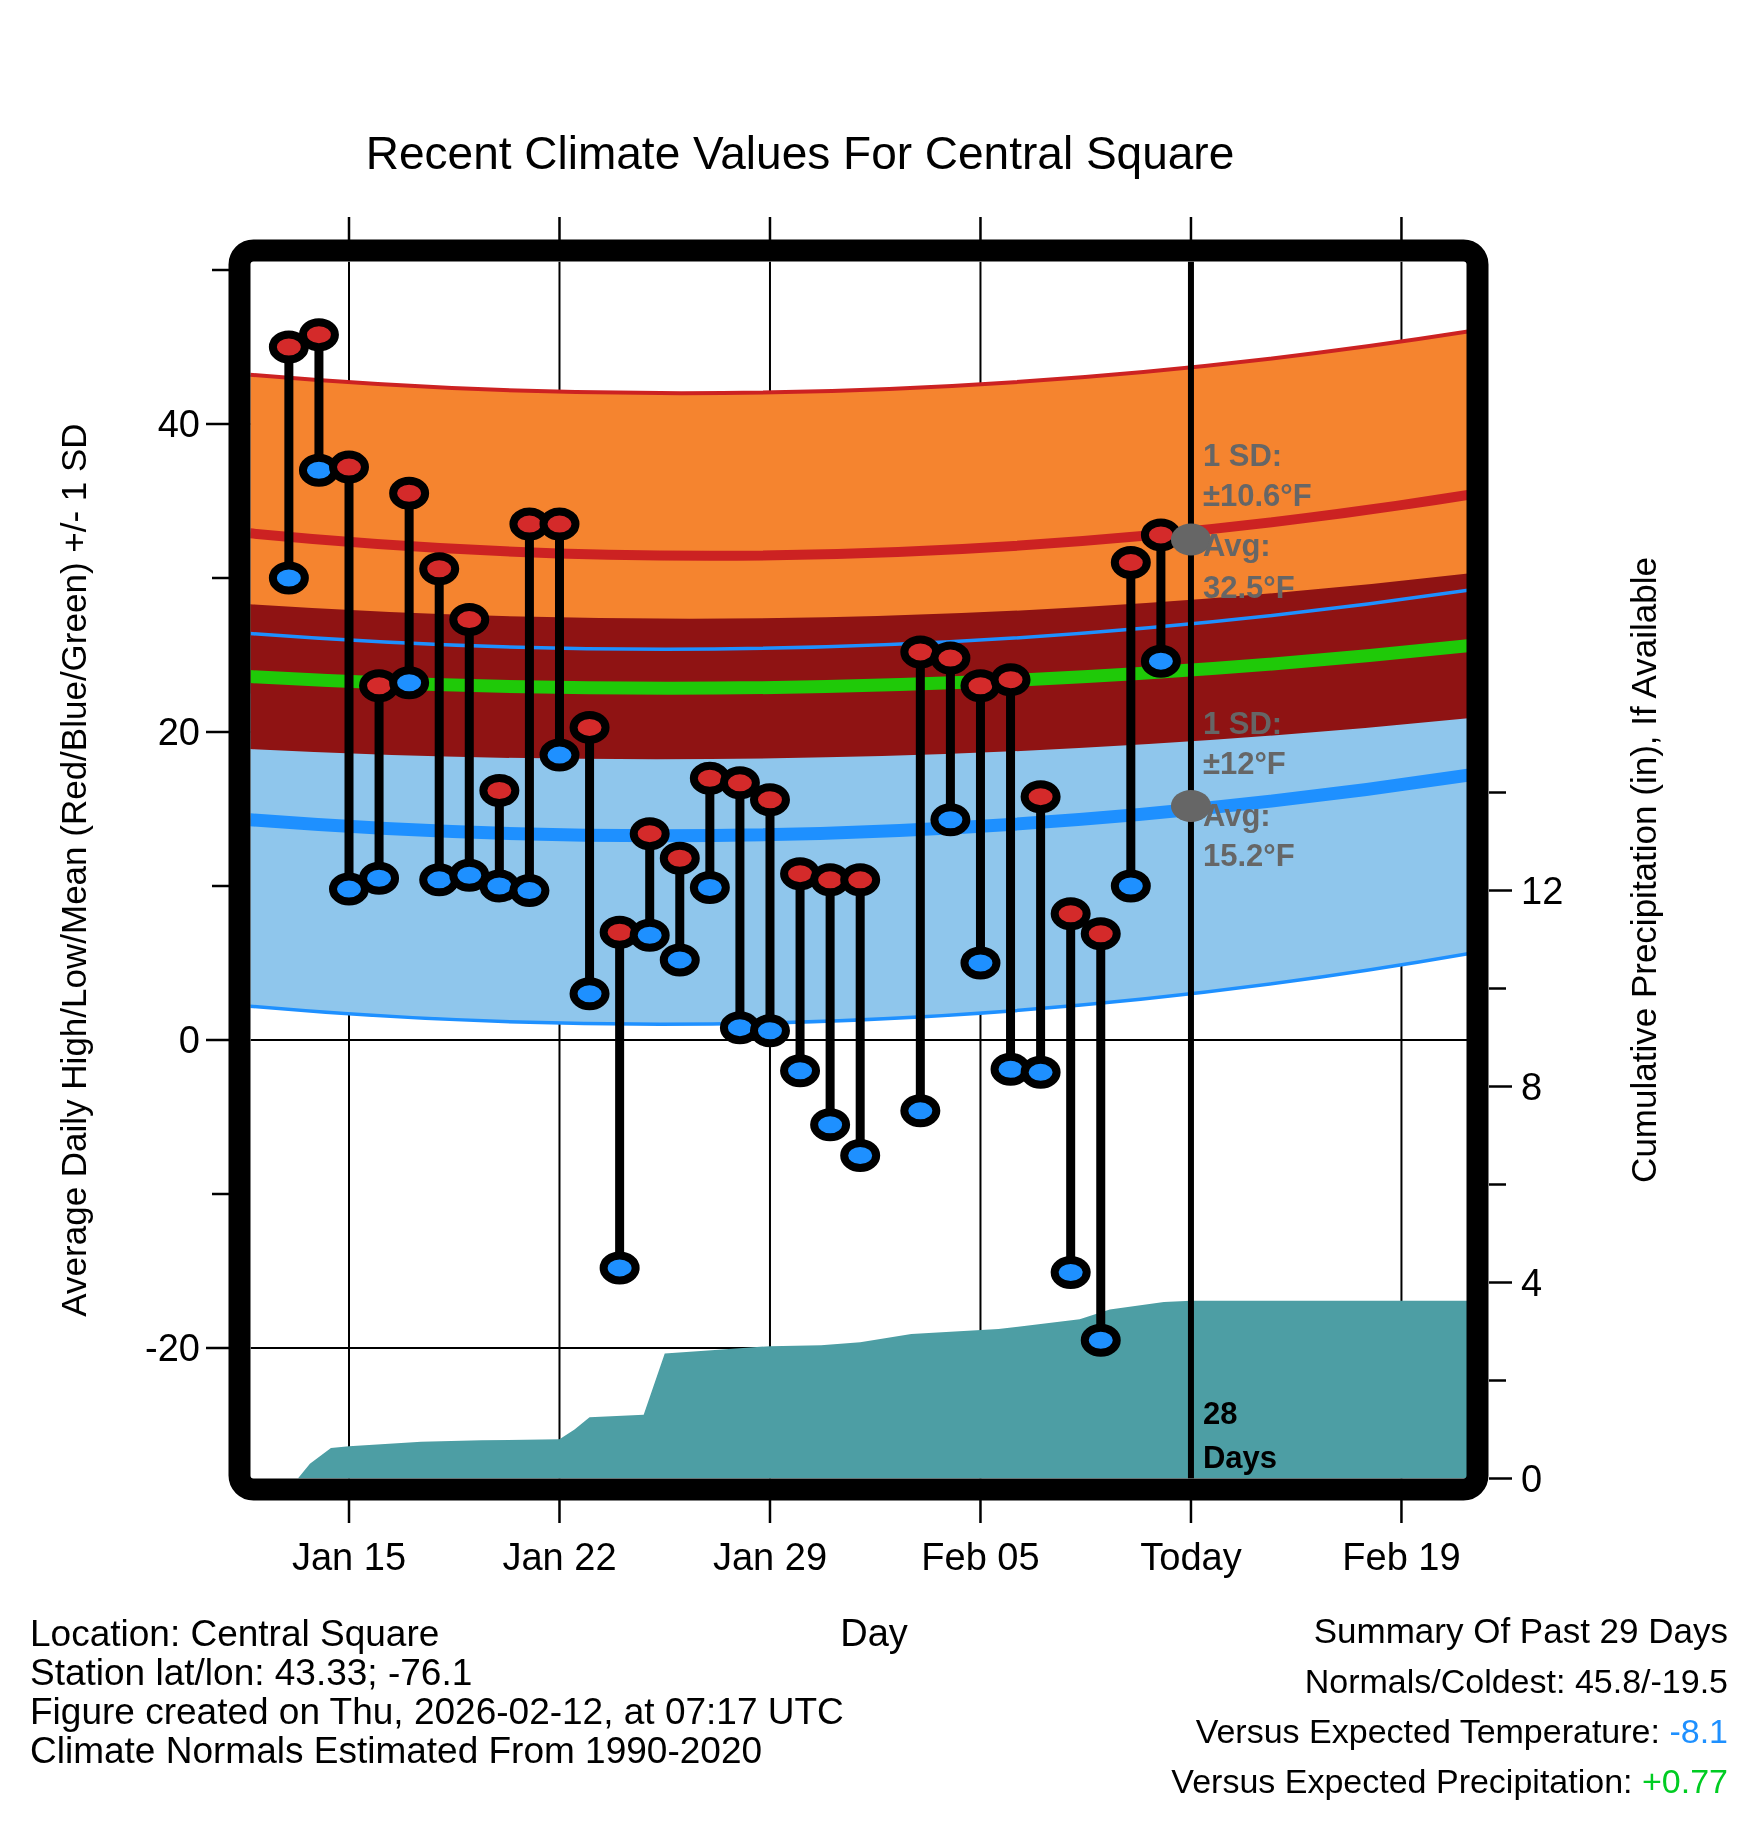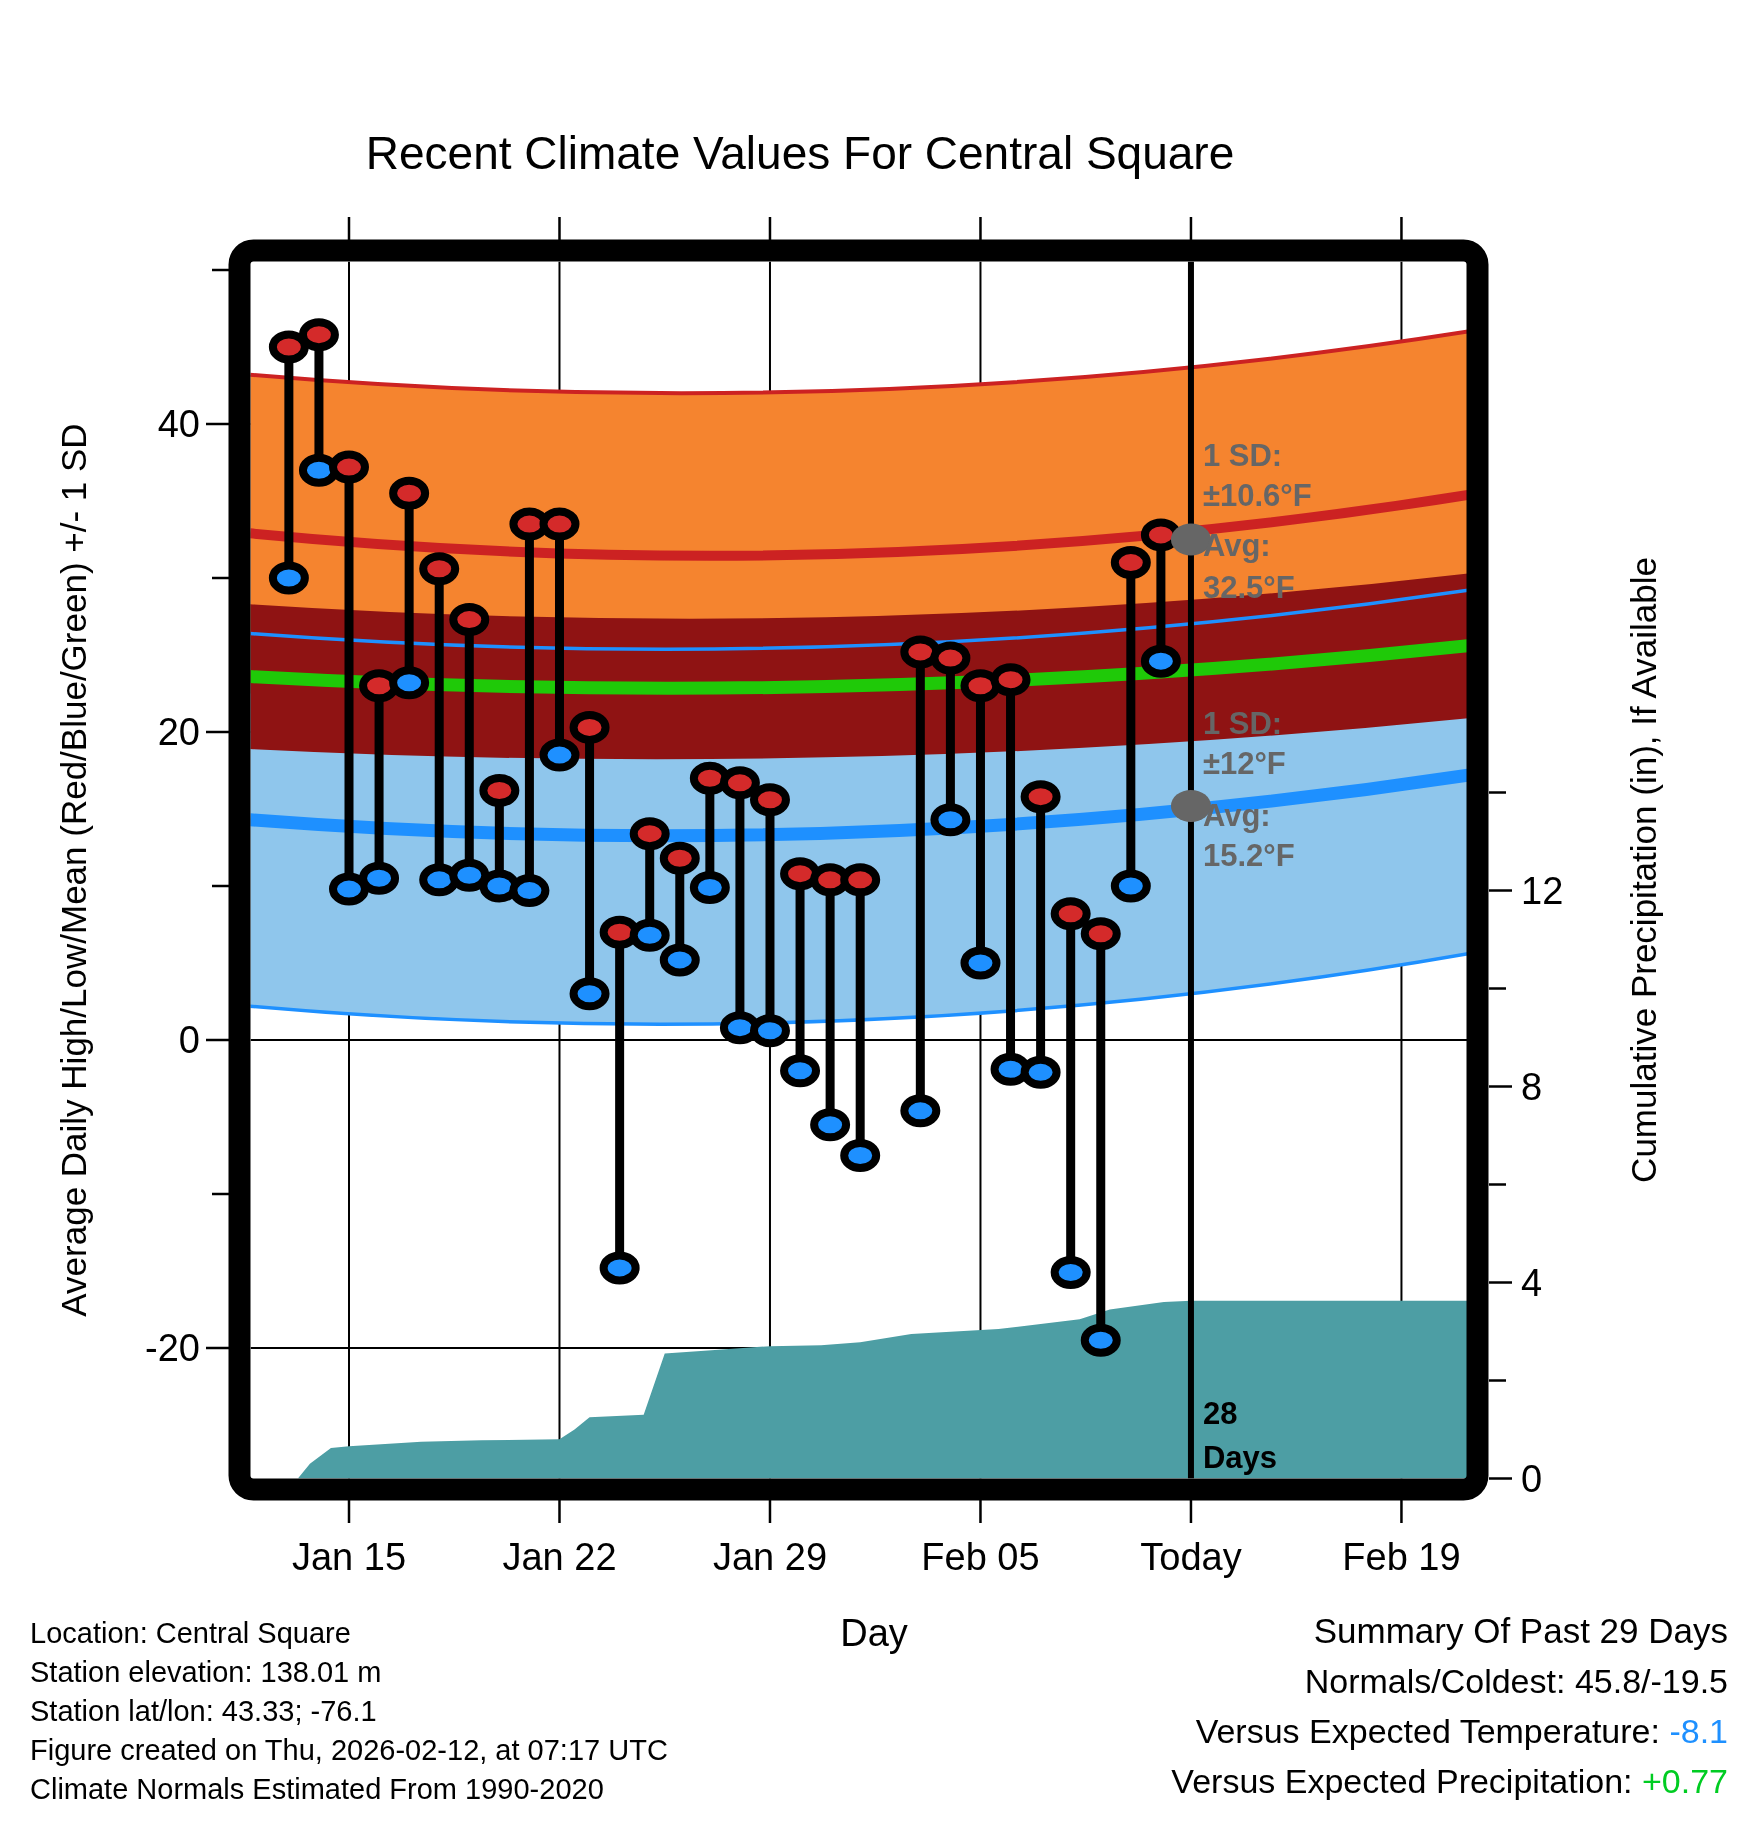--- a/index.html
+++ b/index.html
@@ -3,21 +3,21 @@
 <meta charset="utf-8">
 <style>
   html,body{margin:0;padding:0;background:#fff;}
   body{width:1748px;height:1828px;overflow:hidden;font-family:"Liberation Sans",sans-serif;color:#000;}
   #stage{position:relative;width:1748px;height:1828px;background:#fff;}
   #chart-svg{position:absolute;left:0;top:0;}
   .title{position:absolute;left:0;top:126px;width:1600px;text-align:center;font-size:46px;letter-spacing:0px;}
   .ylab-left{position:absolute;left:74px;top:870px;transform:translate(-50%,-50%) rotate(-90deg);white-space:nowrap;font-size:35px;}
   .ylab-right{position:absolute;left:1644px;top:870px;transform:translate(-50%,-50%) rotate(-90deg);white-space:nowrap;font-size:35px;}
   .xlab{position:absolute;left:874px;top:1612px;transform:translate(-50%,0);font-size:38px;}
-  .footer-left{position:absolute;left:30px;top:1614px;font-size:29px;line-height:39px;}
+  .footer-left{position:absolute;left:30px;top:1614px;font-size:37px;line-height:39px;}
   .footer-right{position:absolute;right:20px;top:1606px;text-align:right;font-size:34px;line-height:50px;}
   .footer-right .sum-title{font-size:35px;}
   .footer-right b{font-weight:normal;}
 </style>
 </head>
 <body>
 
 <div id="stage">
   <svg id="chart-svg" width="1748" height="1828" viewBox="0 0 1748 1828">
       <defs>
@@ -263,21 +263,20 @@
       </g>
     </svg>
 
   <div class="title">Recent Climate Values For Central Square</div>
   <div class="ylab-left">Average Daily High/Low/Mean (Red/Blue/Green) +/- 1 SD</div>
   <div class="ylab-right">Cumulative Precipitation (in), If Available</div>
   <div class="xlab">Day</div>
 
   <div class="footer-left">
     <div>Location: Central Square</div>
-    <div>Station elevation: 138.01 m</div>
     <div>Station lat/lon: 43.33; -76.1</div>
     <div>Figure created on Thu, 2026-02-12, at 07:17 UTC</div>
     <div>Climate Normals Estimated From 1990-2020</div>
   </div>
 
   <div class="footer-right">
     <div class="sum-title">Summary Of Past 29 Days</div>
     <div>
       <span>Normals/Coldest:</span>
       <b style="color: rgb(0, 0, 0);">45.8/-19.5</b>

